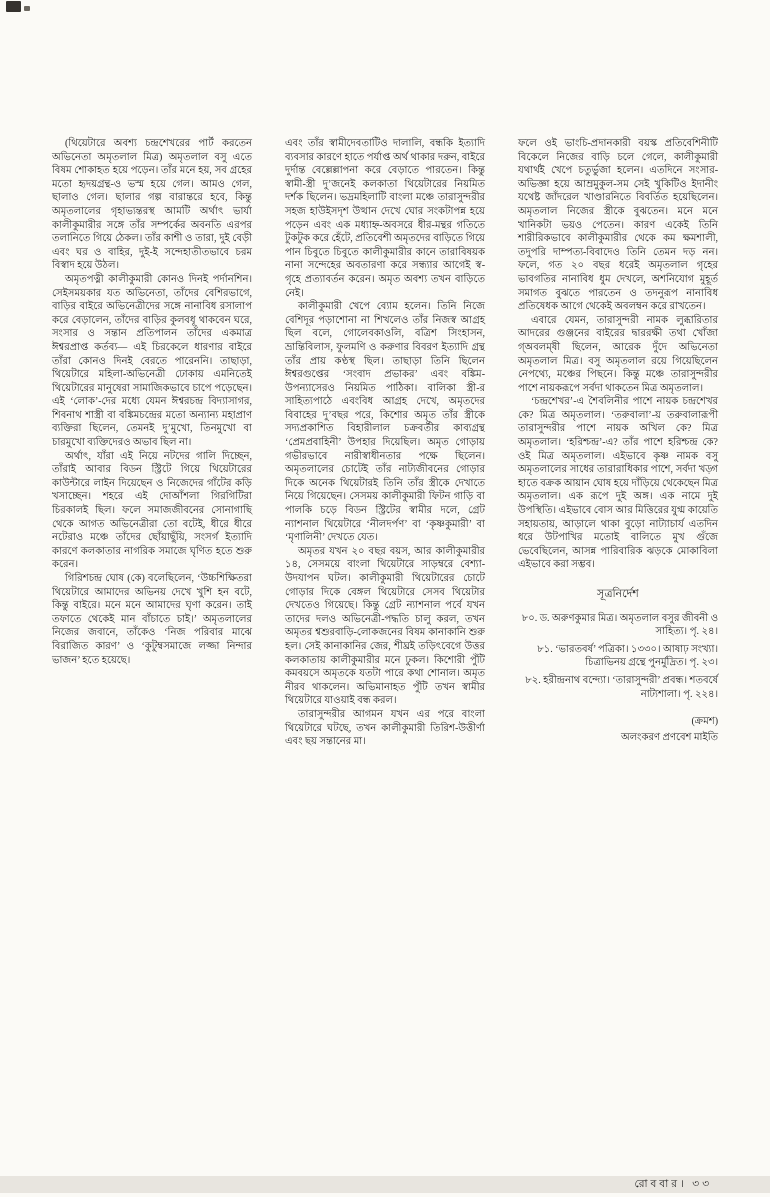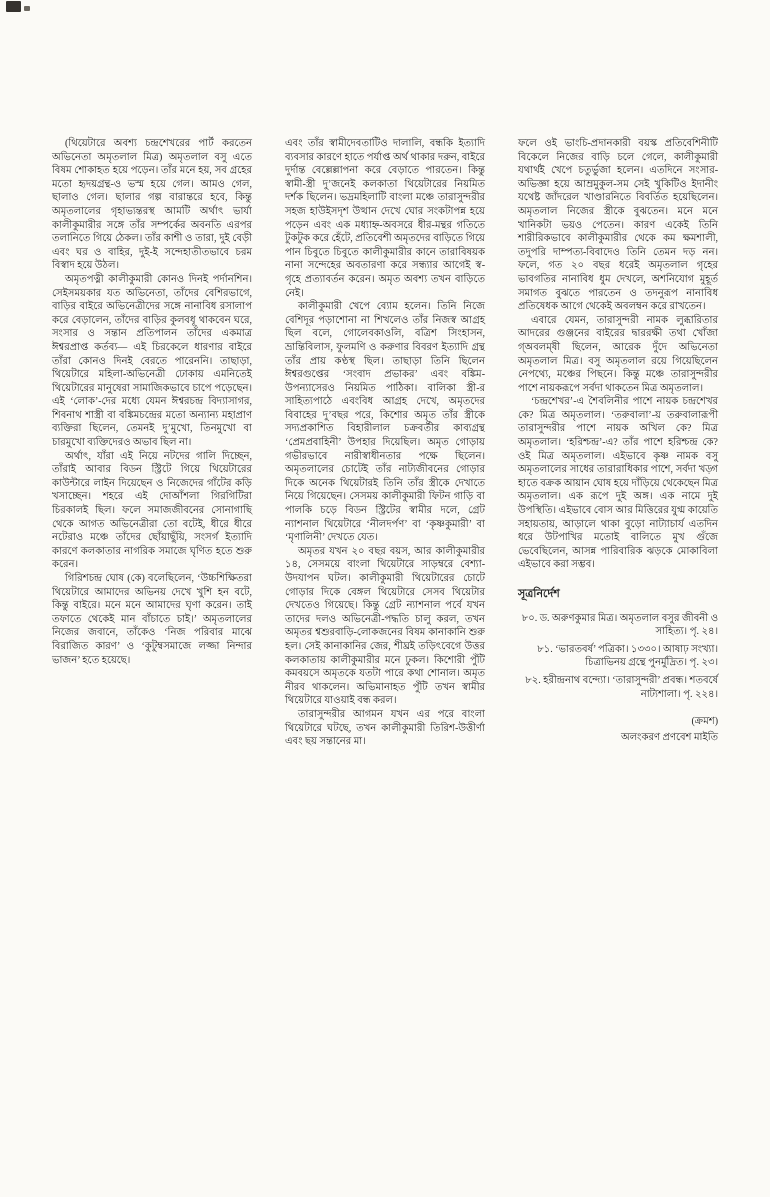--- a/index.html
+++ b/index.html
@@ -53,22 +53,22 @@
     text-align: justify;
   }
   .col p {
     margin: 0;
     padding: 0;
   }
   .col p.indent {
     text-indent: 13px;
   }
   .refs-heading {
-    text-align: left;
-    font-weight: bold;
+    text-align: center;
+    font-weight: normal;
     font-size: 11px;
     margin: 16px 0 10px 0 !important;
   }
   .ref {
     text-align: right;
     padding-left: 14px;
     text-indent: -14px;
     margin-bottom: 4px !important;
   }
   .cont {
@@ -131,14 +131,17 @@
       <p class="ref">৮০. ড. অরুণকুমার মিত্র। অমৃতলাল বসুর জীবনী ও সাহিত্য। পৃ. ২৪।</p>
       <p class="ref">৮১. ‘ভারতবর্ষ’ পত্রিকা। ১৩৩০। আষাঢ় সংখ্যা। চিত্রাভিনয় গ্রন্থে পুনর্মুদ্রিত। পৃ. ২৩।</p>
       <p class="ref">৮২. হরীন্দ্রনাথ বন্দ্যো। ‘তারাসুন্দরী’ প্রবন্ধ। শতবর্ষে নাট্যশালা। পৃ. ২২৪।</p>
 
       <p class="cont">(ক্রমশ)</p>
       <p class="credit">অলংকরণ প্রণবেশ মাইতি</p>
     </div>
 
   </div>
 
+  <div class="page-footer">
+    <span>রোববার। ৩৩</span>
+  </div>
 
 </div>
 
 </body></html>

